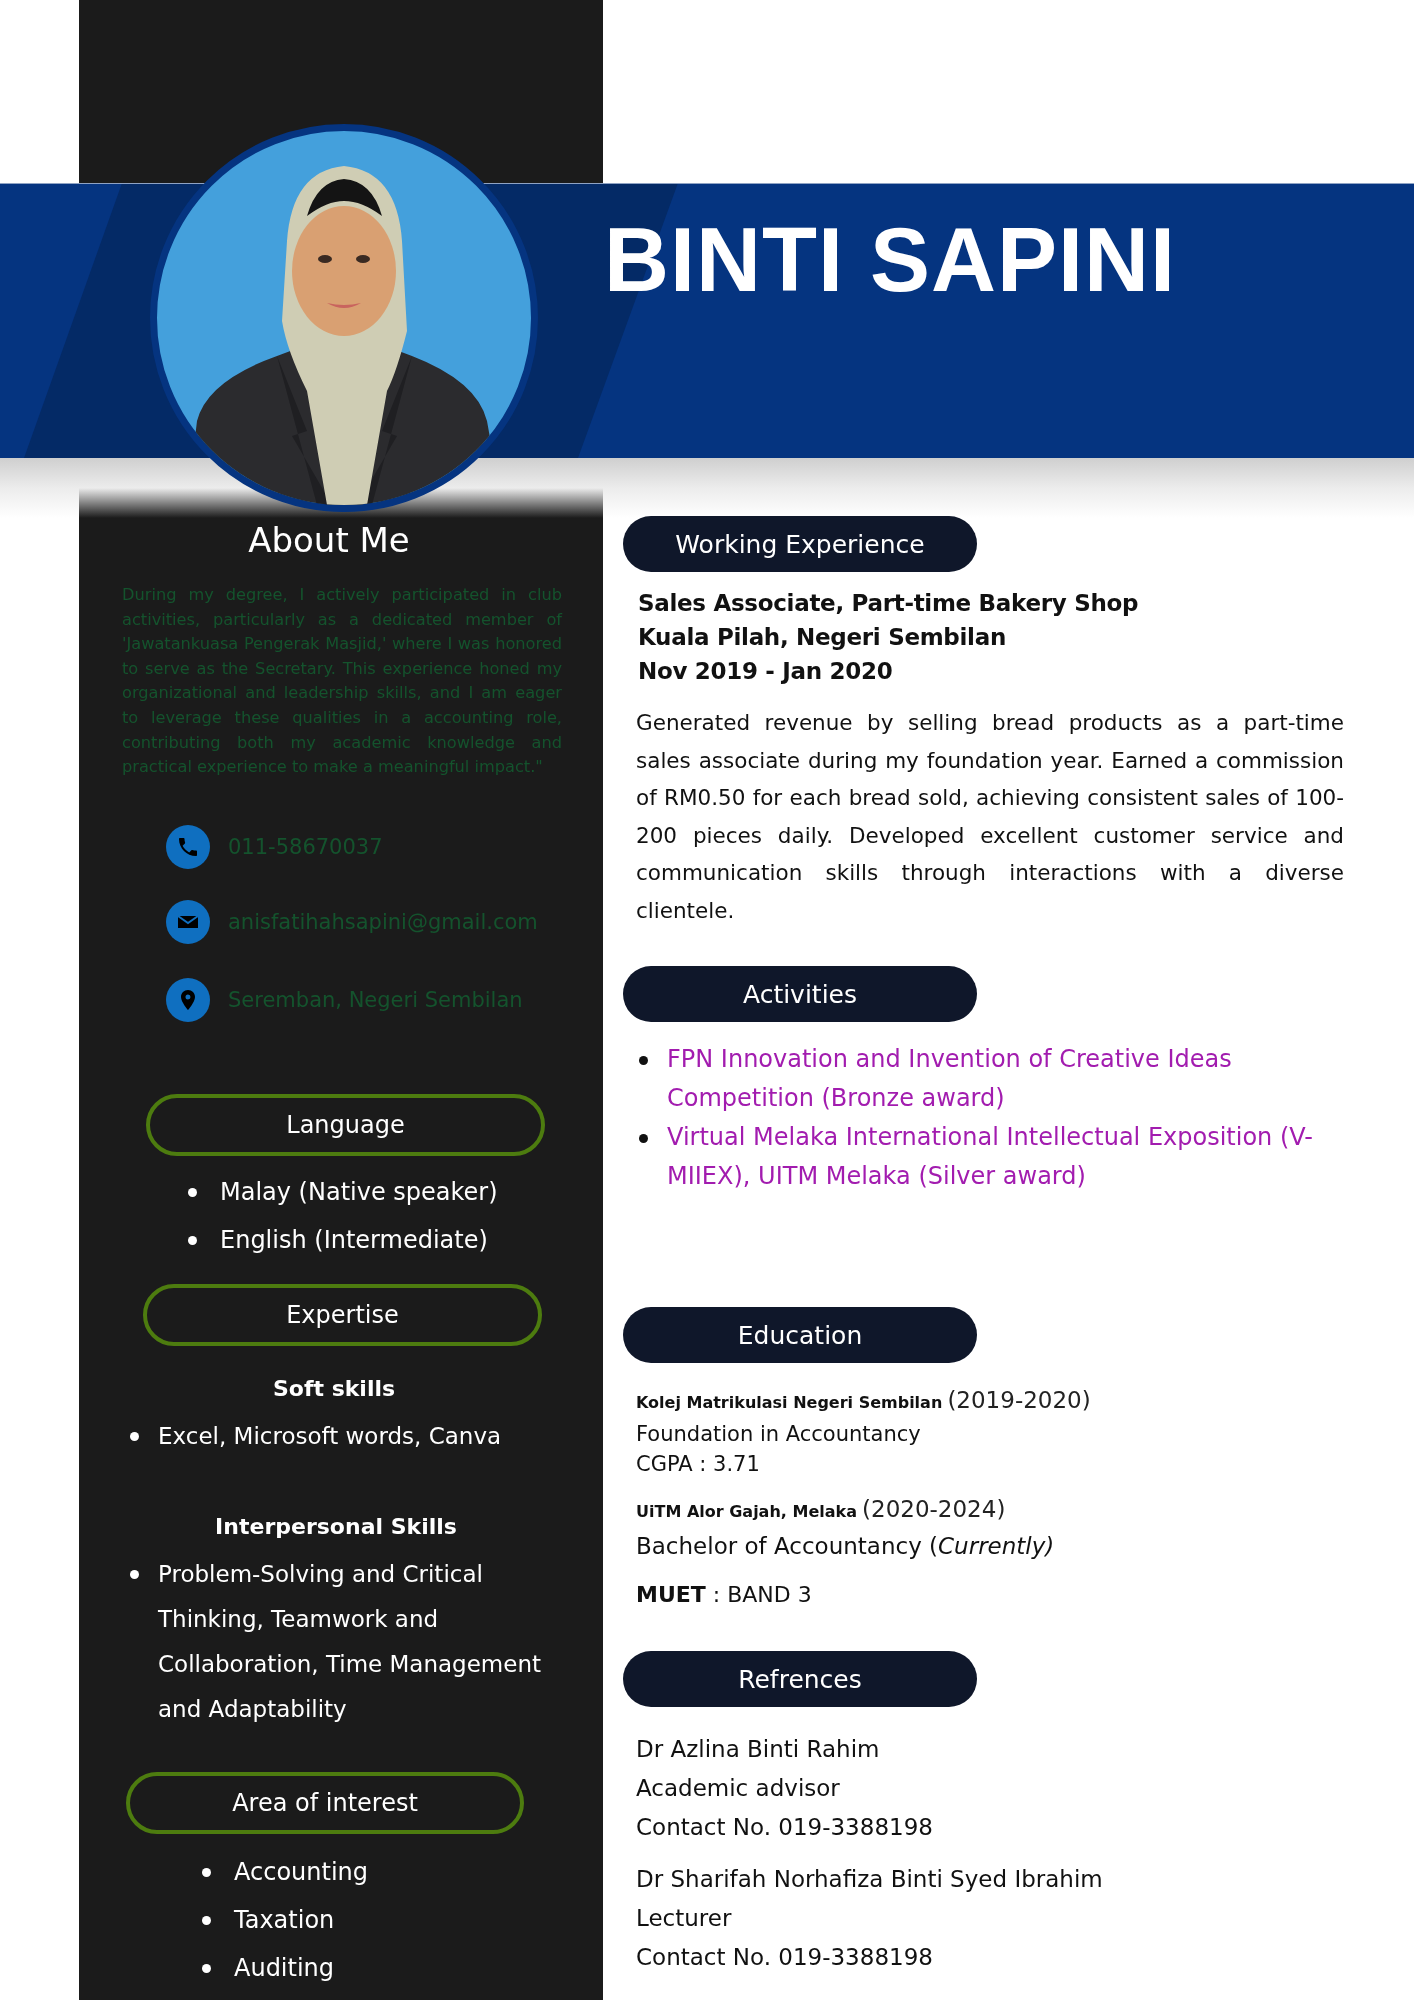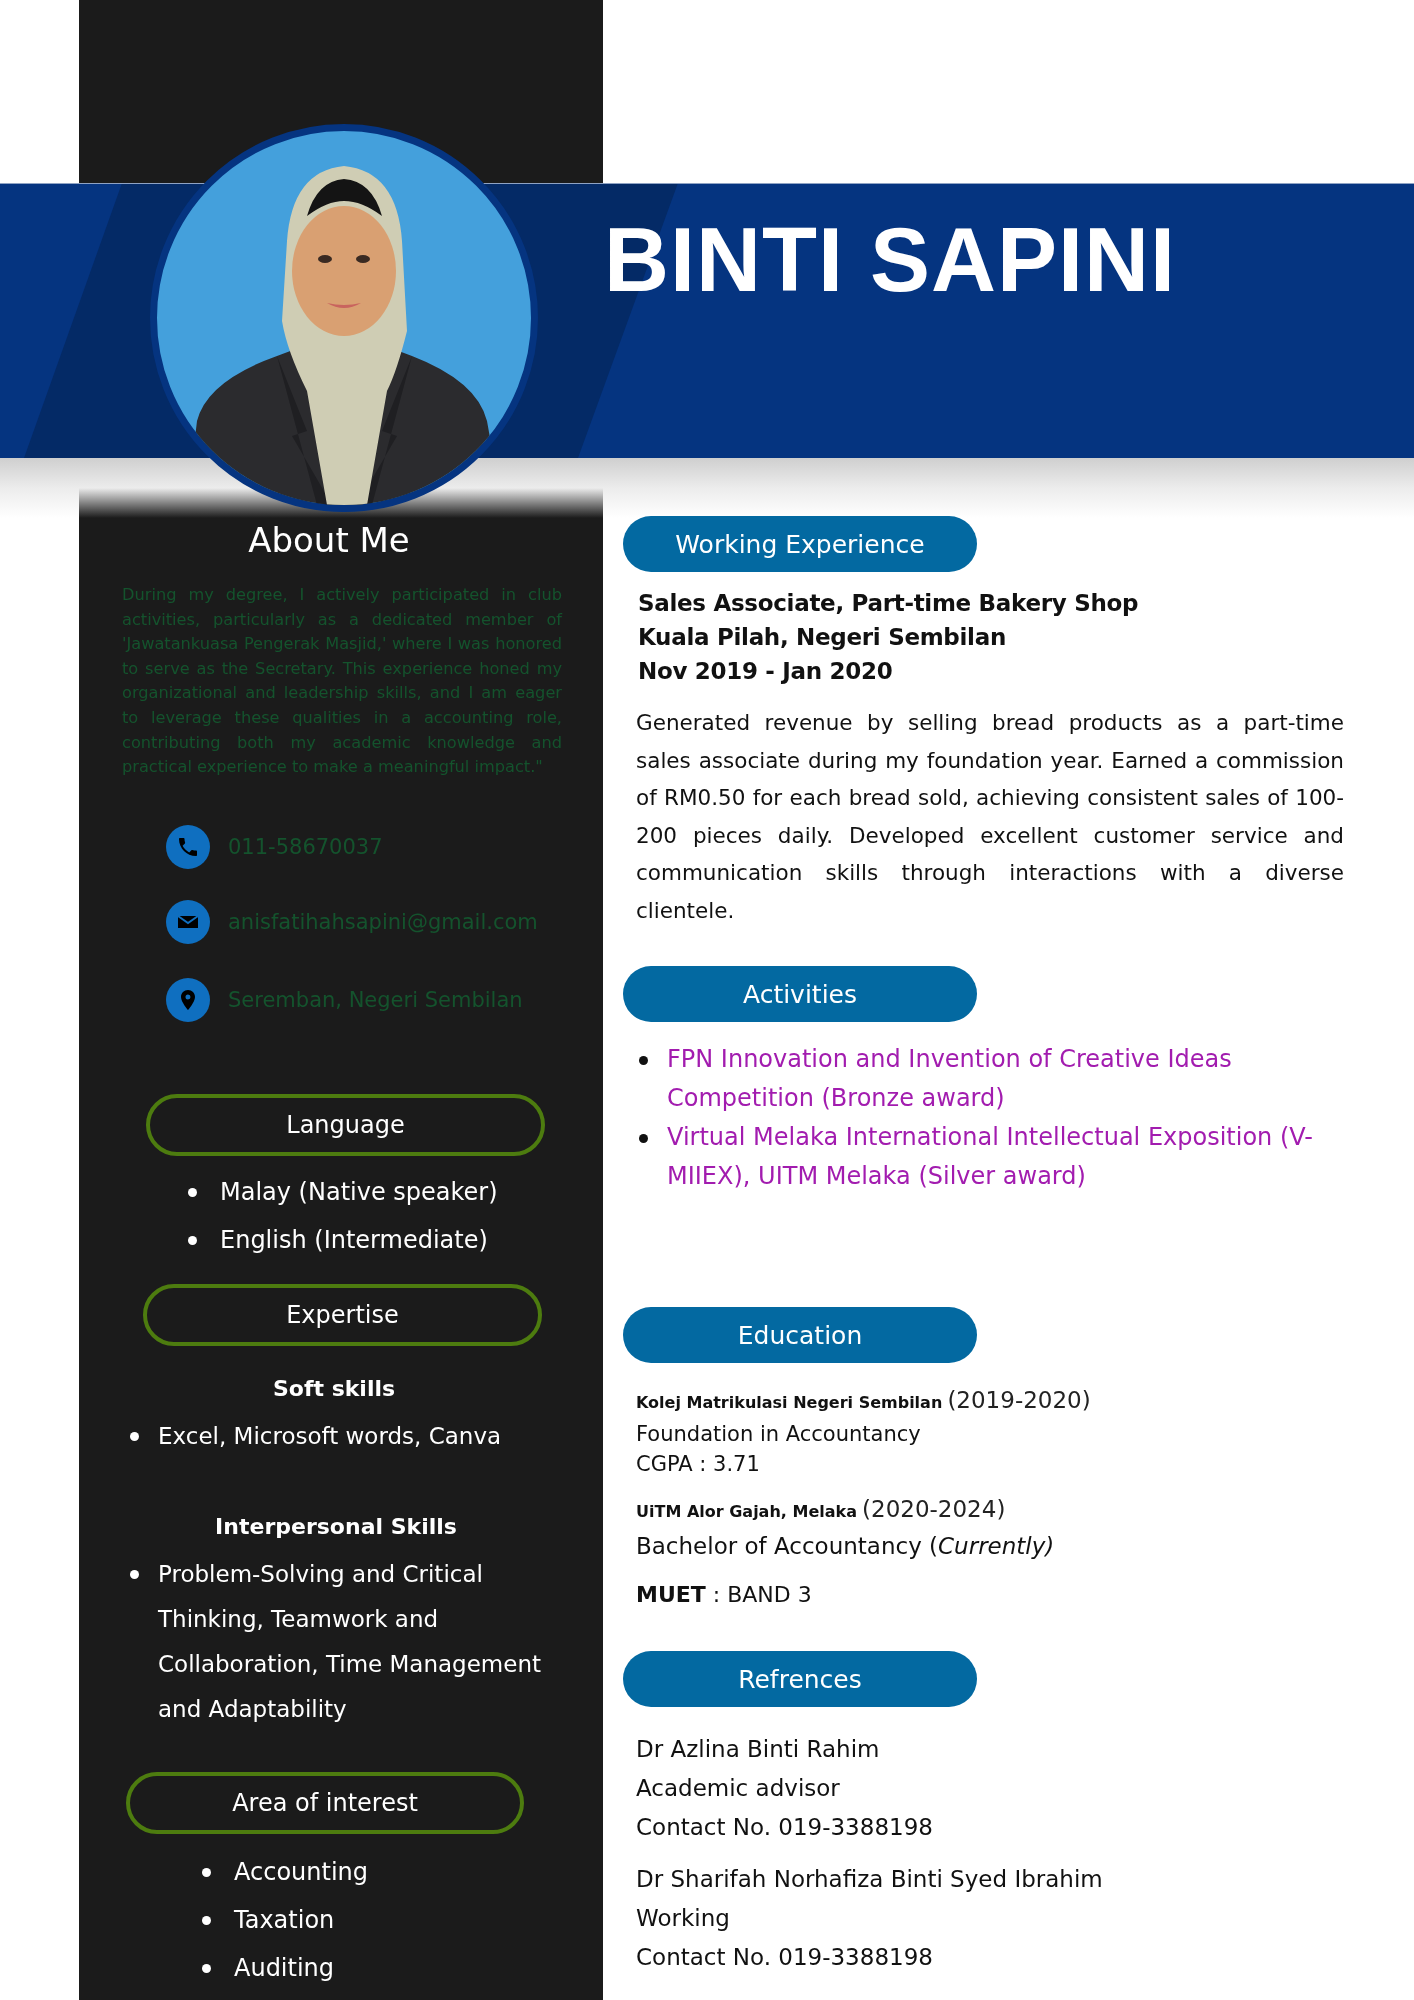--- a/index.html
+++ b/index.html
@@ -81,21 +81,21 @@
     font-size: 22px; font-weight: 700;
   }
   .skill-list li { line-height: 45px; padding-left: 30px; }
   .skill-list li::before { top: 18px; }
   .interest-list li { height: 48px; line-height: 48px; }
   .interest-list li::before { top: 20px; }
 
   
   .solid-pill {
     position: absolute; left: 623px; width: 354px; height: 56px; border-radius: 28px;
-    background: #0369a1; color: #fff; font-size: 25px;
+    background: #0f172a; color: #fff; font-size: 25px;
     display: flex; align-items: center; justify-content: center;
   }
   .job-head {
     position: absolute; left: 638px; top: 586px; font-size: 23px; line-height: 34px;
     color: #111; font-weight: 600; letter-spacing: -0.3px;
   }
   .job-desc {
     position: absolute; left: 636px; top: 704px; width: 708px; font-size: 21.5px; line-height: 37.5px;
     text-align: justify; color: #111;
   }
@@ -252,15 +252,15 @@
 <div class="solid-pill" style="top:1651px;">
   <span>Refrences</span>
 </div>
 <div class="refs" style="top:1730px;">
   <div>Dr Azlina Binti Rahim</div>
   <div>Academic advisor</div>
   <div>Contact No. 019-3388198</div>
 </div>
 <div class="refs" style="top:1860px;">
   <div>Dr Sharifah Norhafiza Binti Syed Ibrahim</div>
-  <div>Working</div>
+  <div>Lecturer</div>
   <div>Contact No. 019-3388198</div>
 </div>
 
 </body></html>

